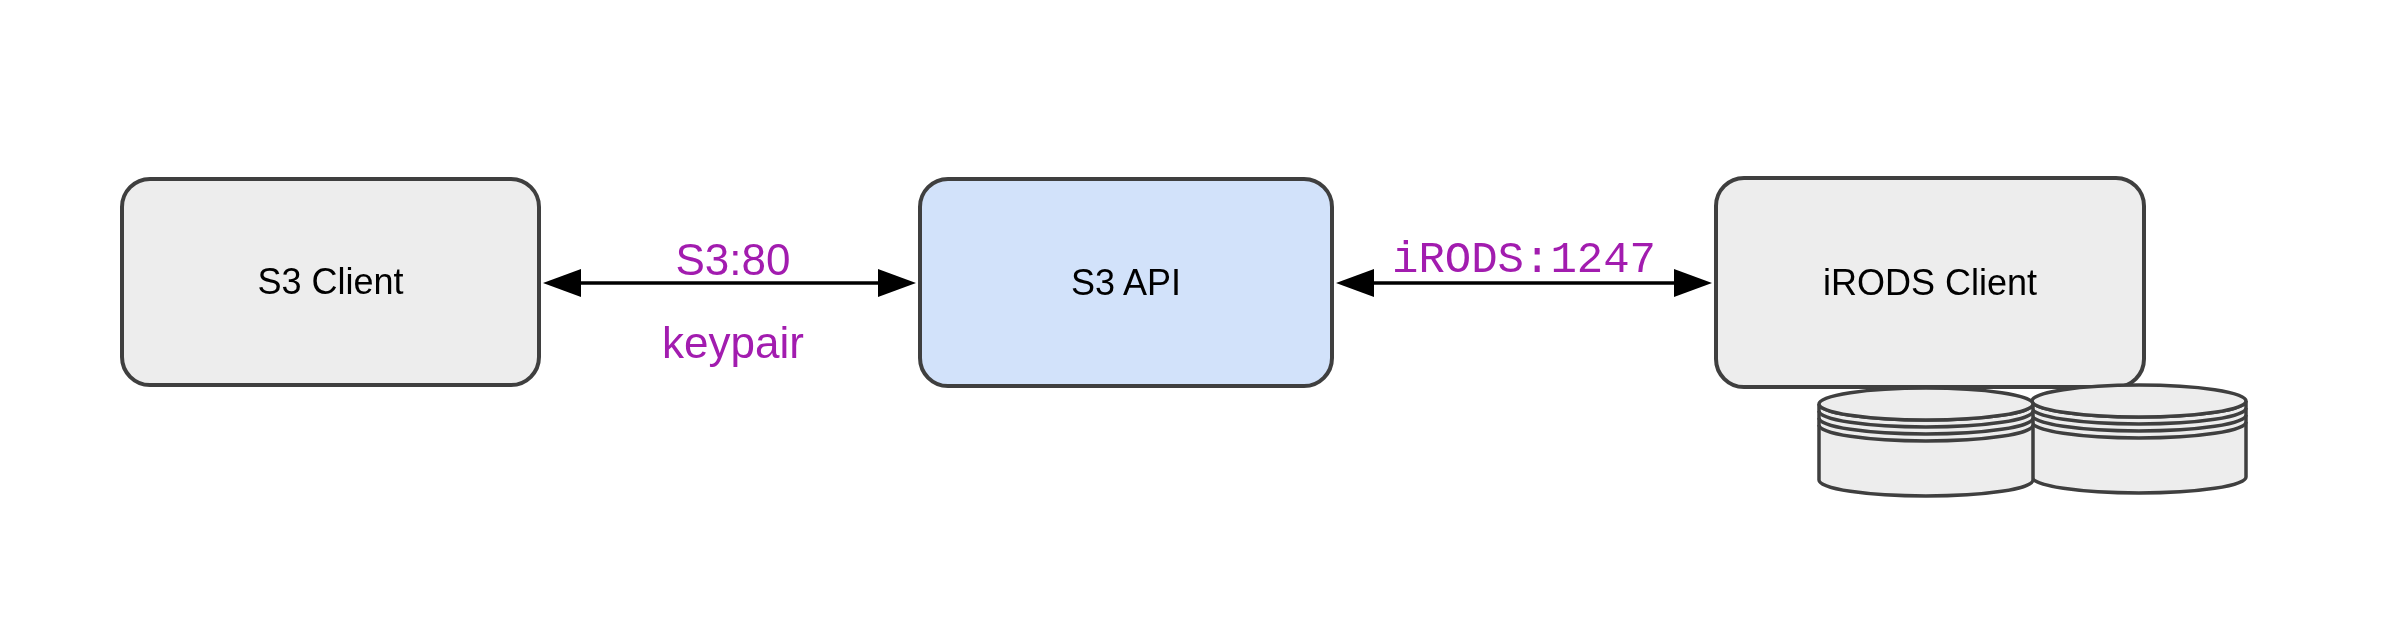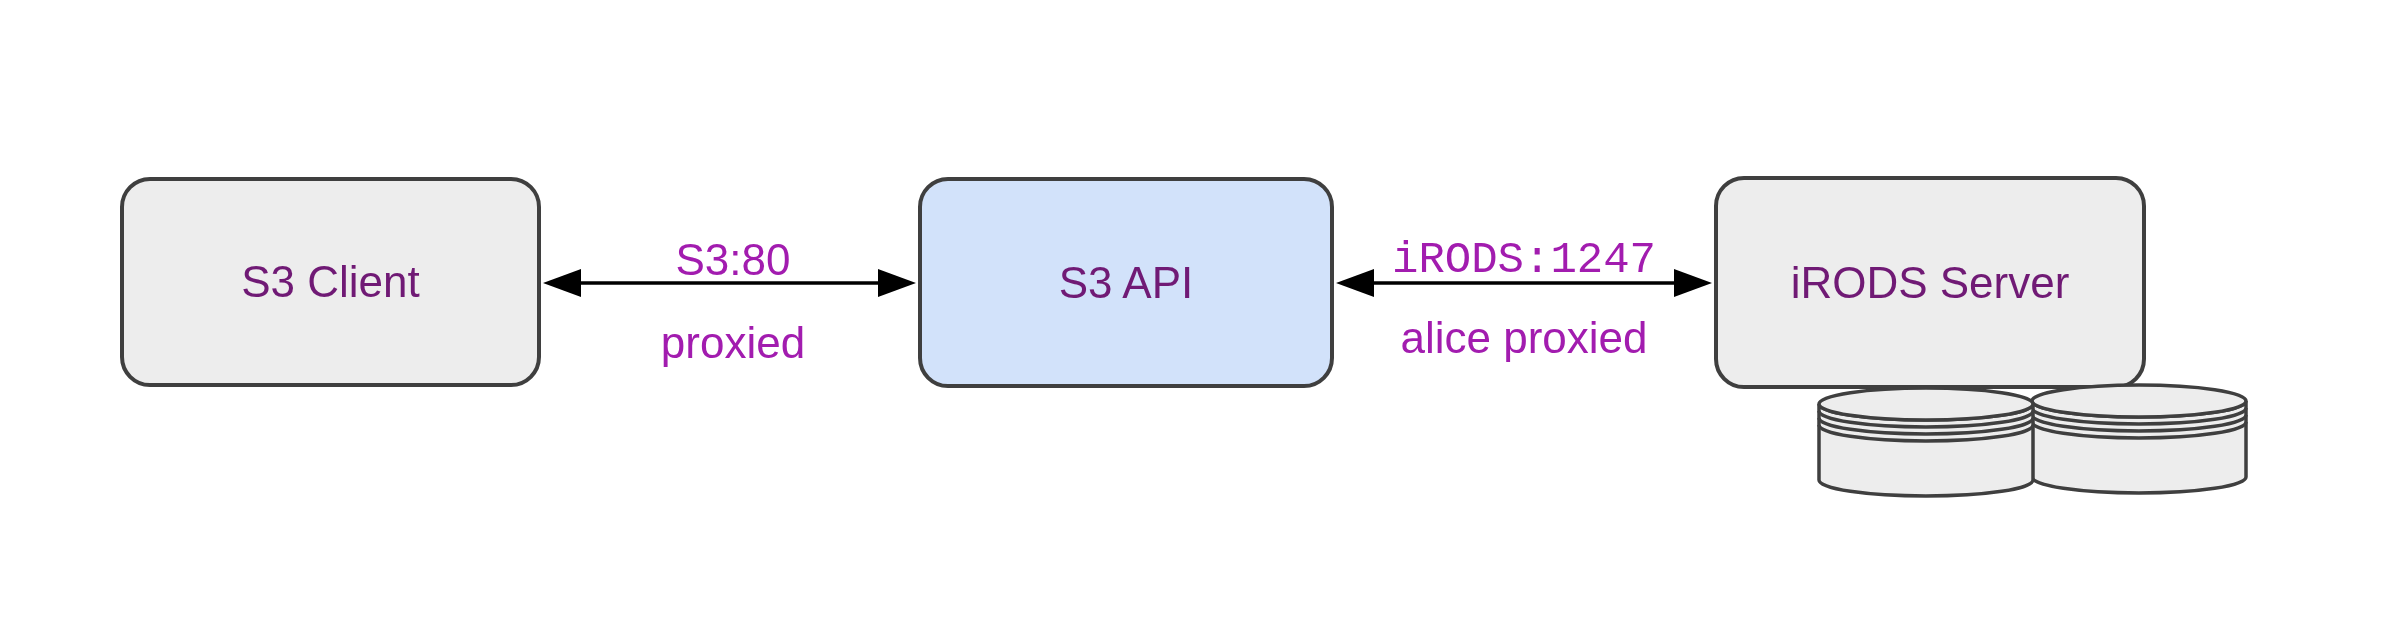--- a/index.html
+++ b/index.html
@@ -20,22 +20,22 @@
     align-items: center;
     justify-content: center;
     z-index: 1;
   }
   .node-gray { background: #ededed; }
   .node-blue { background: #d2e2fa; }
   #node-s3-client  { left: 120px;  top: 177px; width: 421px; height: 210px; }
   #node-s3-api     { left: 918px;  top: 177px; width: 416px; height: 211px; }
   #node-irods      { left: 1714px; top: 176px; width: 432px; height: 213px; }
   .node-label {
-    font-size: 44px;
-    color: #701a75;
+    font-size: 36px;
+    color: #000000;
     white-space: nowrap;
   }
   .shape-layer {
     position: absolute;
     left: 0; top: 0;
     width: 2388px;
     height: 620px;
     z-index: 2;
   }
   .edge-label {
@@ -65,21 +65,21 @@
 
   <div class="node node-gray" id="node-s3-client">
     <span class="node-label">S3 Client</span>
   </div>
 
   <div class="node node-blue" id="node-s3-api">
     <span class="node-label">S3 API</span>
   </div>
 
   <div class="node node-gray" id="node-irods">
-    <span class="node-label">iRODS Server</span>
+    <span class="node-label">iRODS Client</span>
   </div>
 
   <svg class="shape-layer" viewBox="0 0 2388 620" aria-hidden="true">
 
     <g>
       <line class="arrow-line" x1="576" y1="283" x2="883" y2="283"></line>
       <polygon class="arrow-head" points="543,283 581,269 581,297"></polygon>
       <polygon class="arrow-head" points="916,283 878,269 878,297"></polygon>
     </g>
 
@@ -100,19 +100,18 @@
     <g transform="translate(1819,388)">
       <path class="cyl-fill" d="M0,16 L0,92 A107,16 0 0 0 214,92 L214,16 A107,16 0 0 1 0,16 Z"></path>
       <ellipse class="cyl-fill" cx="107" cy="16" rx="107" ry="16"></ellipse>
       <path class="cyl-line" d="M0,23 A107,16 0 0 0 214,23"></path>
       <path class="cyl-line" d="M0,30 A107,16 0 0 0 214,30"></path>
       <path class="cyl-line" d="M0,37 A107,16 0 0 0 214,37"></path>
     </g>
   </svg>
 
   <div class="edge-label" id="edge1-label-above">S3:80</div>
-  <div class="edge-label" id="edge1-label-below">proxied</div>
+  <div class="edge-label" id="edge1-label-below">keypair</div>
   <div class="edge-label" id="edge2-label-above">iRODS:1247</div>
   <div class="edge-label" id="edge2-label-below">
-    <div>alice proxied</div>
   </div>
 
 </div>
 
 </body></html>

